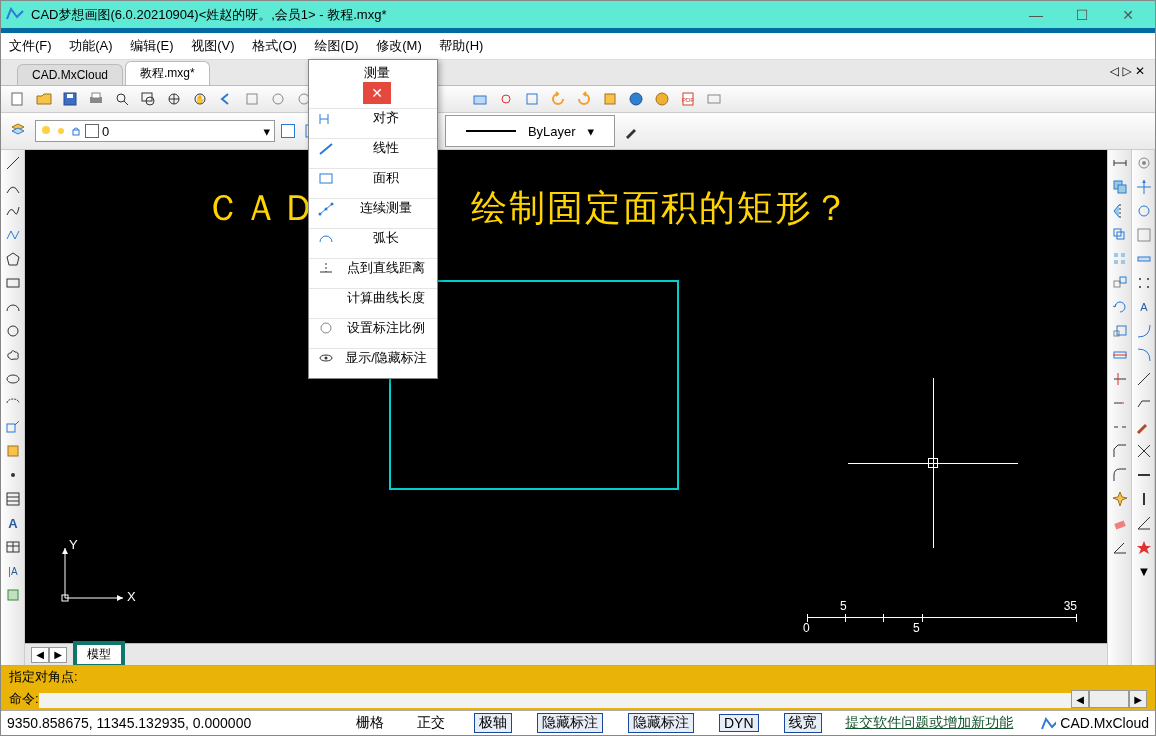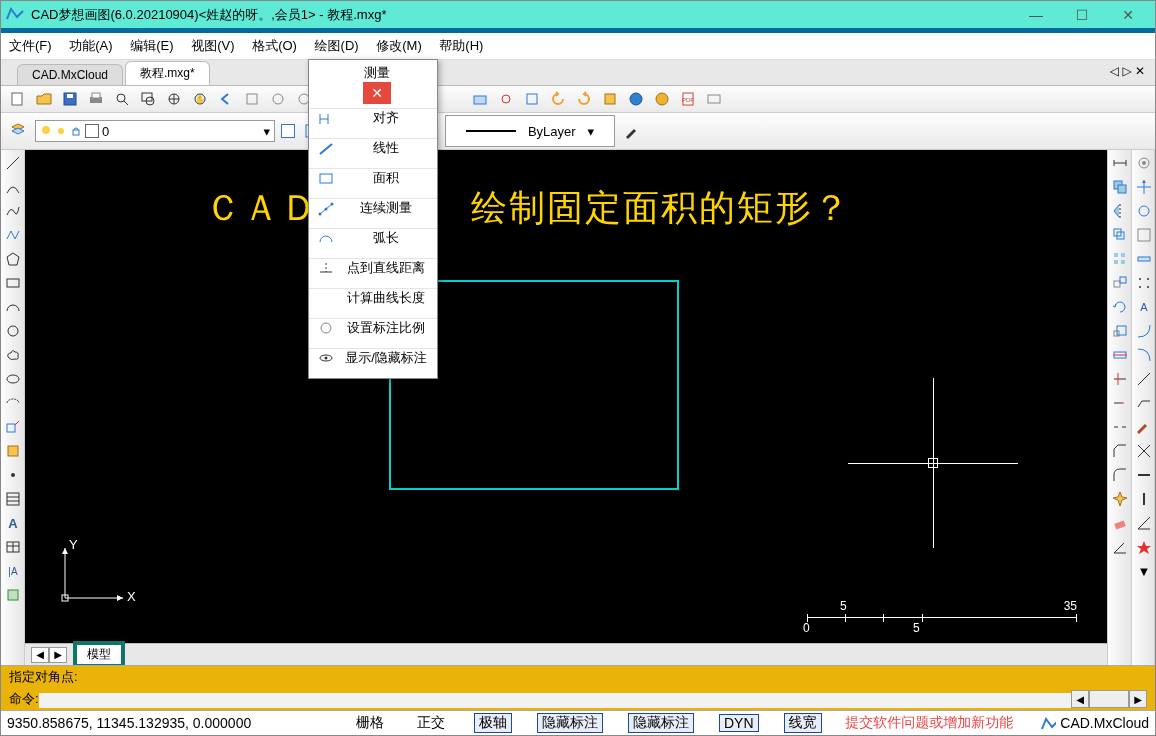--- a/index.html
+++ b/index.html
@@ -192,21 +192,21 @@
   display: flex; align-items: center;
   padding: 2px 6px; font-size: 14px; gap: 17px;
 }
 .status-coord { min-width: 320px; }
 .stat-btn {
   border: 1px solid #1a48a0; padding: 0 4px;
   background: #e8eef8;
   margin-left: 8px;
 }
 .stat-btn.plain { border: none; background: transparent; color: #000; }
-.status-link { color: #ef4444; margin-left: auto; }
+.status-link { color: #14532d; text-decoration: underline; margin-left: auto; }
 .status-cloud { margin-left: 10px; display: flex; align-items: center; gap: 4px; }
 svg { display: block; }
 </style>
 </head>
 <body>
 
 <div class="titlebar">
   <span class="app-icon">
     <svg width="20" height="20">
         <path d="M2 14 L6 4 L12 12 L18 6" stroke="#2a7ad6" stroke-width="2" fill="none"></path>

